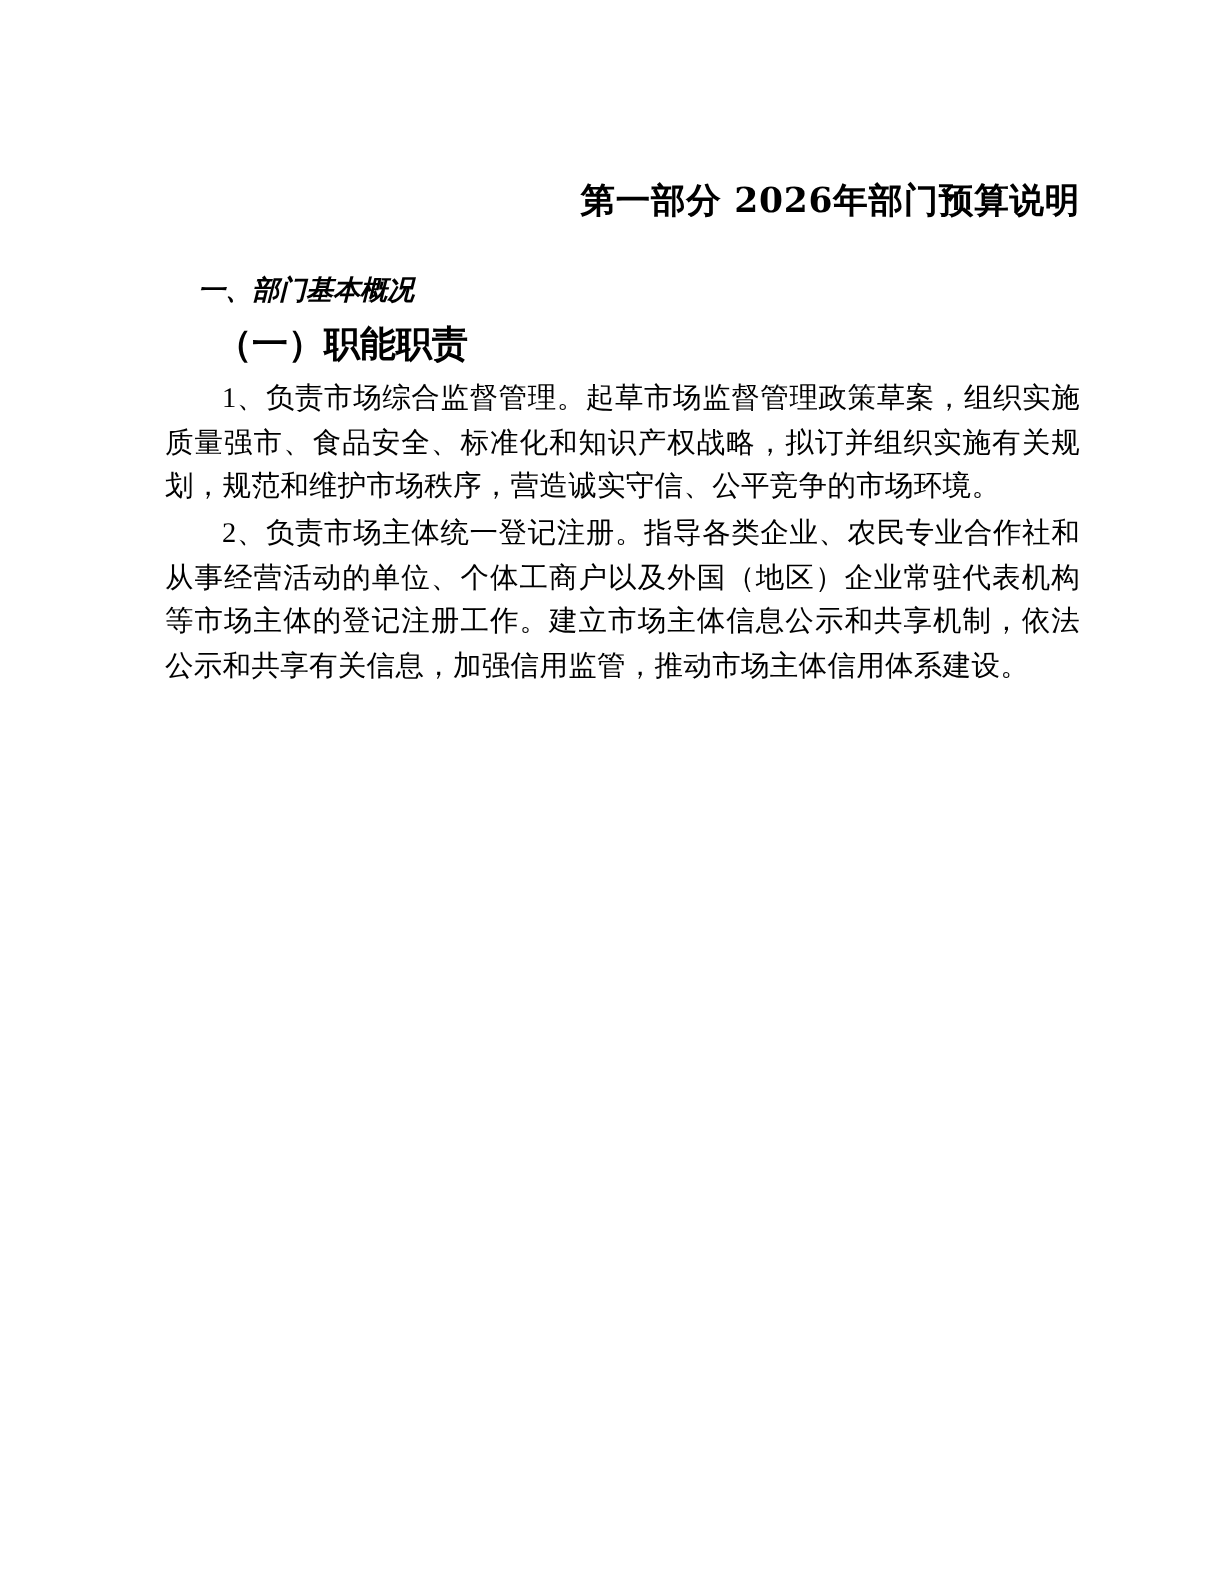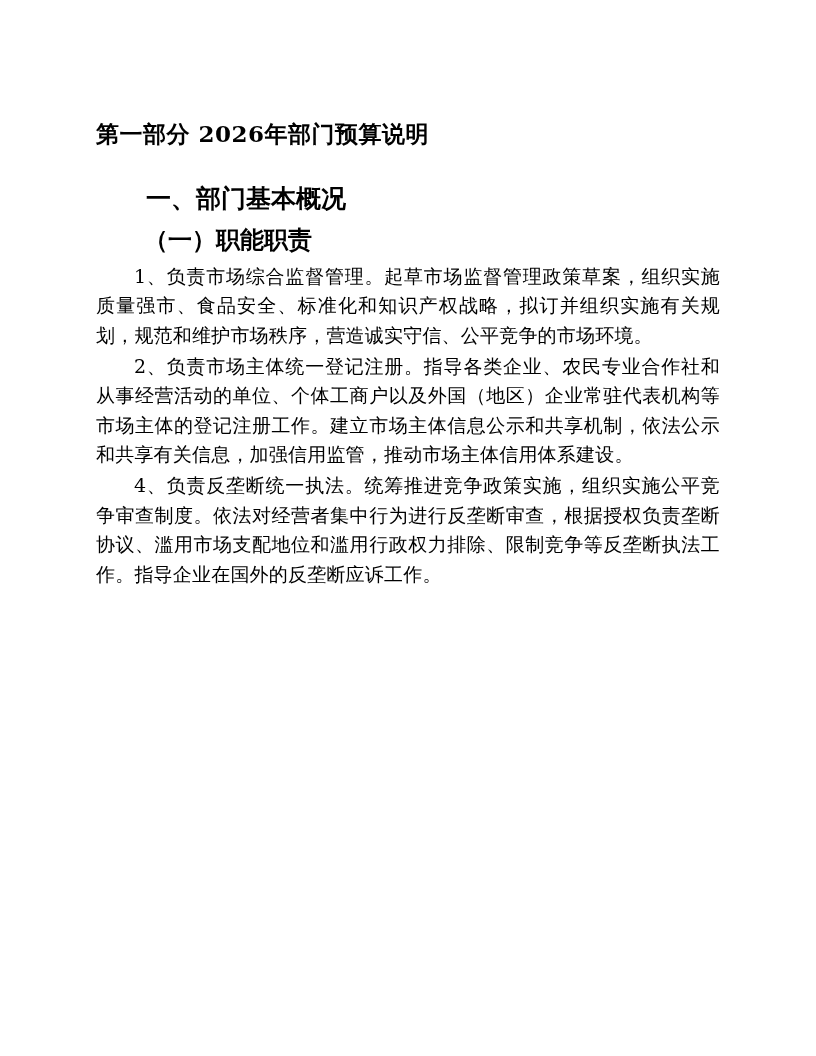--- a/index.html
+++ b/index.html
@@ -15,59 +15,60 @@
   }
   .page {
     position: relative;
     width: 816px;
     height: 1056px;
     box-sizing: border-box;
     padding: 96px 96px 60px 96px;
     overflow: hidden;
   }
   .doc-title {
-    text-align: left;
+    text-align: right;
     font-size: 23px;
     font-weight: bold;
     letter-spacing: 0.5px;
     margin: 22px 0 30px 0;
     line-height: 1.4;
   }
   .heading-1 {
-    font-size: 25px;
+    font-size: 18px;
     font-weight: bold;
     text-indent: 2em;
     margin: 12px 0 4px 0;
     line-height: 1.5;
+    font-style: italic;
   }
   .heading-2 {
     font-size: 24px;
     font-weight: bold;
     text-indent: 2em;
     margin: 0 0 4px 0;
     line-height: 1.5;
   }
   .body-par {
     font-size: 19px;
     text-indent: 2em;
     text-align: justify;
     text-justify: inter-ideograph;
-    margin: 0 0 1px 0;
+    margin: 0 0 1px 14px;
     line-height: 1.56;
     letter-spacing: 0.2px;
+    font-family: Liberation Serif, serif;
   }
 </style>
 </head>
 <body>
 
 <div class="page">
 
   <h1 class="doc-title">第一部分  2026年部门预算说明</h1>
 
   <div class="heading-1">一、部门基本概况</div>
 
   <div class="heading-2">（一）职能职责</div>
 
   <p class="body-par">1、负责市场综合监督管理。起草市场监督管理政策草案，组织实施质量强市、食品安全、标准化和知识产权战略，拟订并组织实施有关规划，规范和维护市场秩序，营造诚实守信、公平竞争的市场环境。</p>
   <p class="body-par">2、负责市场主体统一登记注册。指导各类企业、农民专业合作社和从事经营活动的单位、个体工商户以及外国（地区）企业常驻代表机构等市场主体的登记注册工作。建立市场主体信息公示和共享机制，依法公示和共享有关信息，加强信用监管，推动市场主体信用体系建设。</p>
-  <p class="body-par">4、负责反垄断统一执法。统筹推进竞争政策实施，组织实施公平竞争审查制度。依法对经营者集中行为进行反垄断审查，根据授权负责垄断协议、滥用市场支配地位和滥用行政权力排除、限制竞争等反垄断执法工作。指导企业在国外的反垄断应诉工作。</p>
 
 </div>
 
 </body></html>

